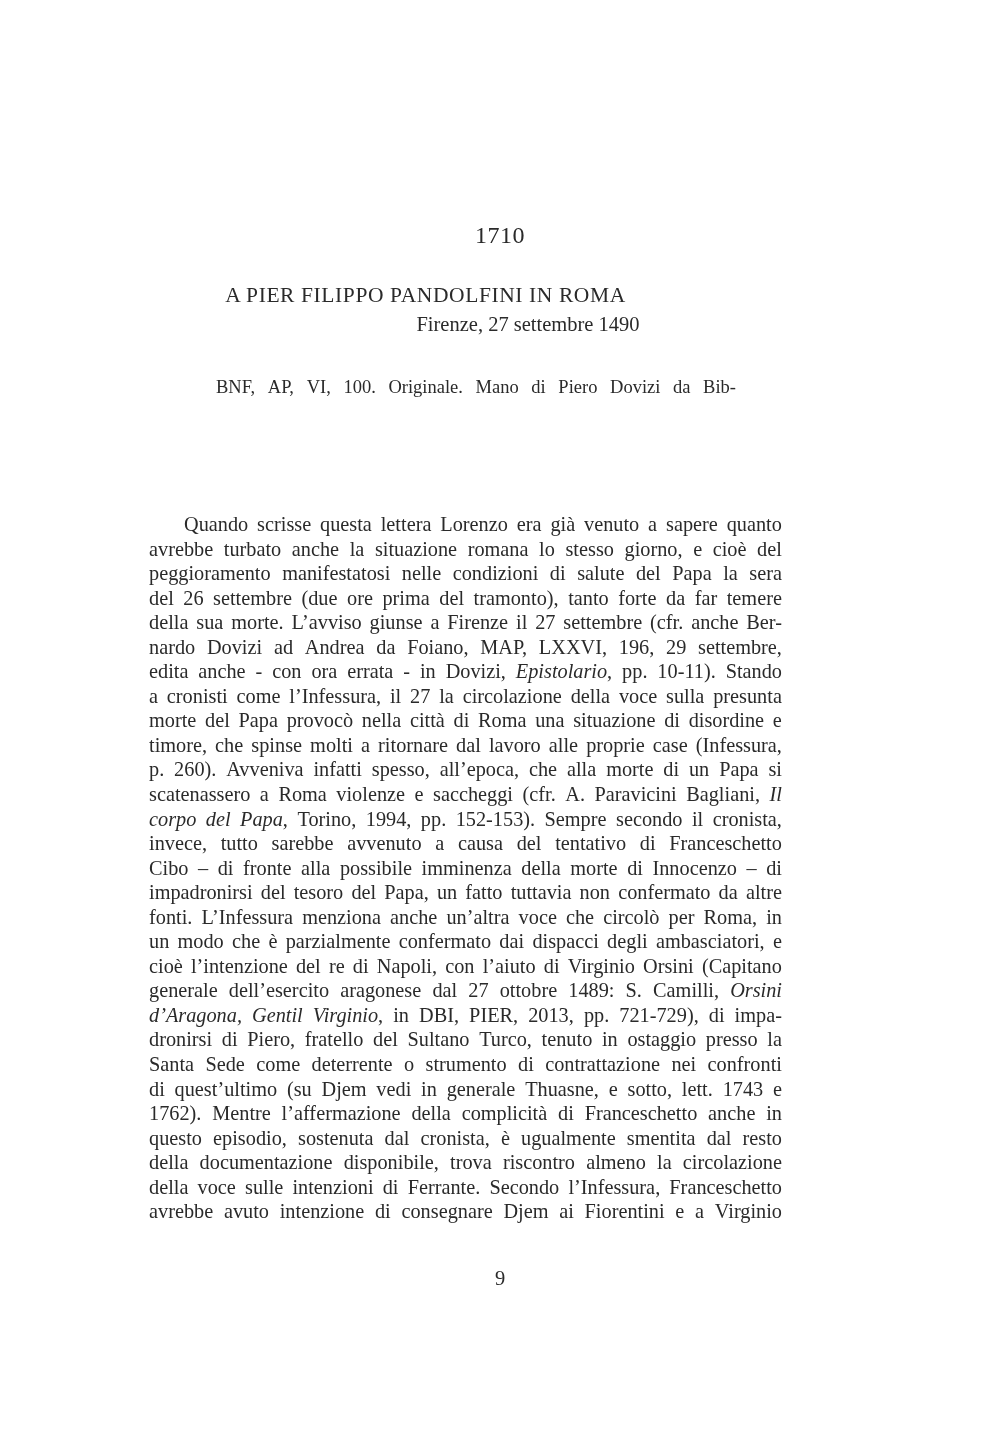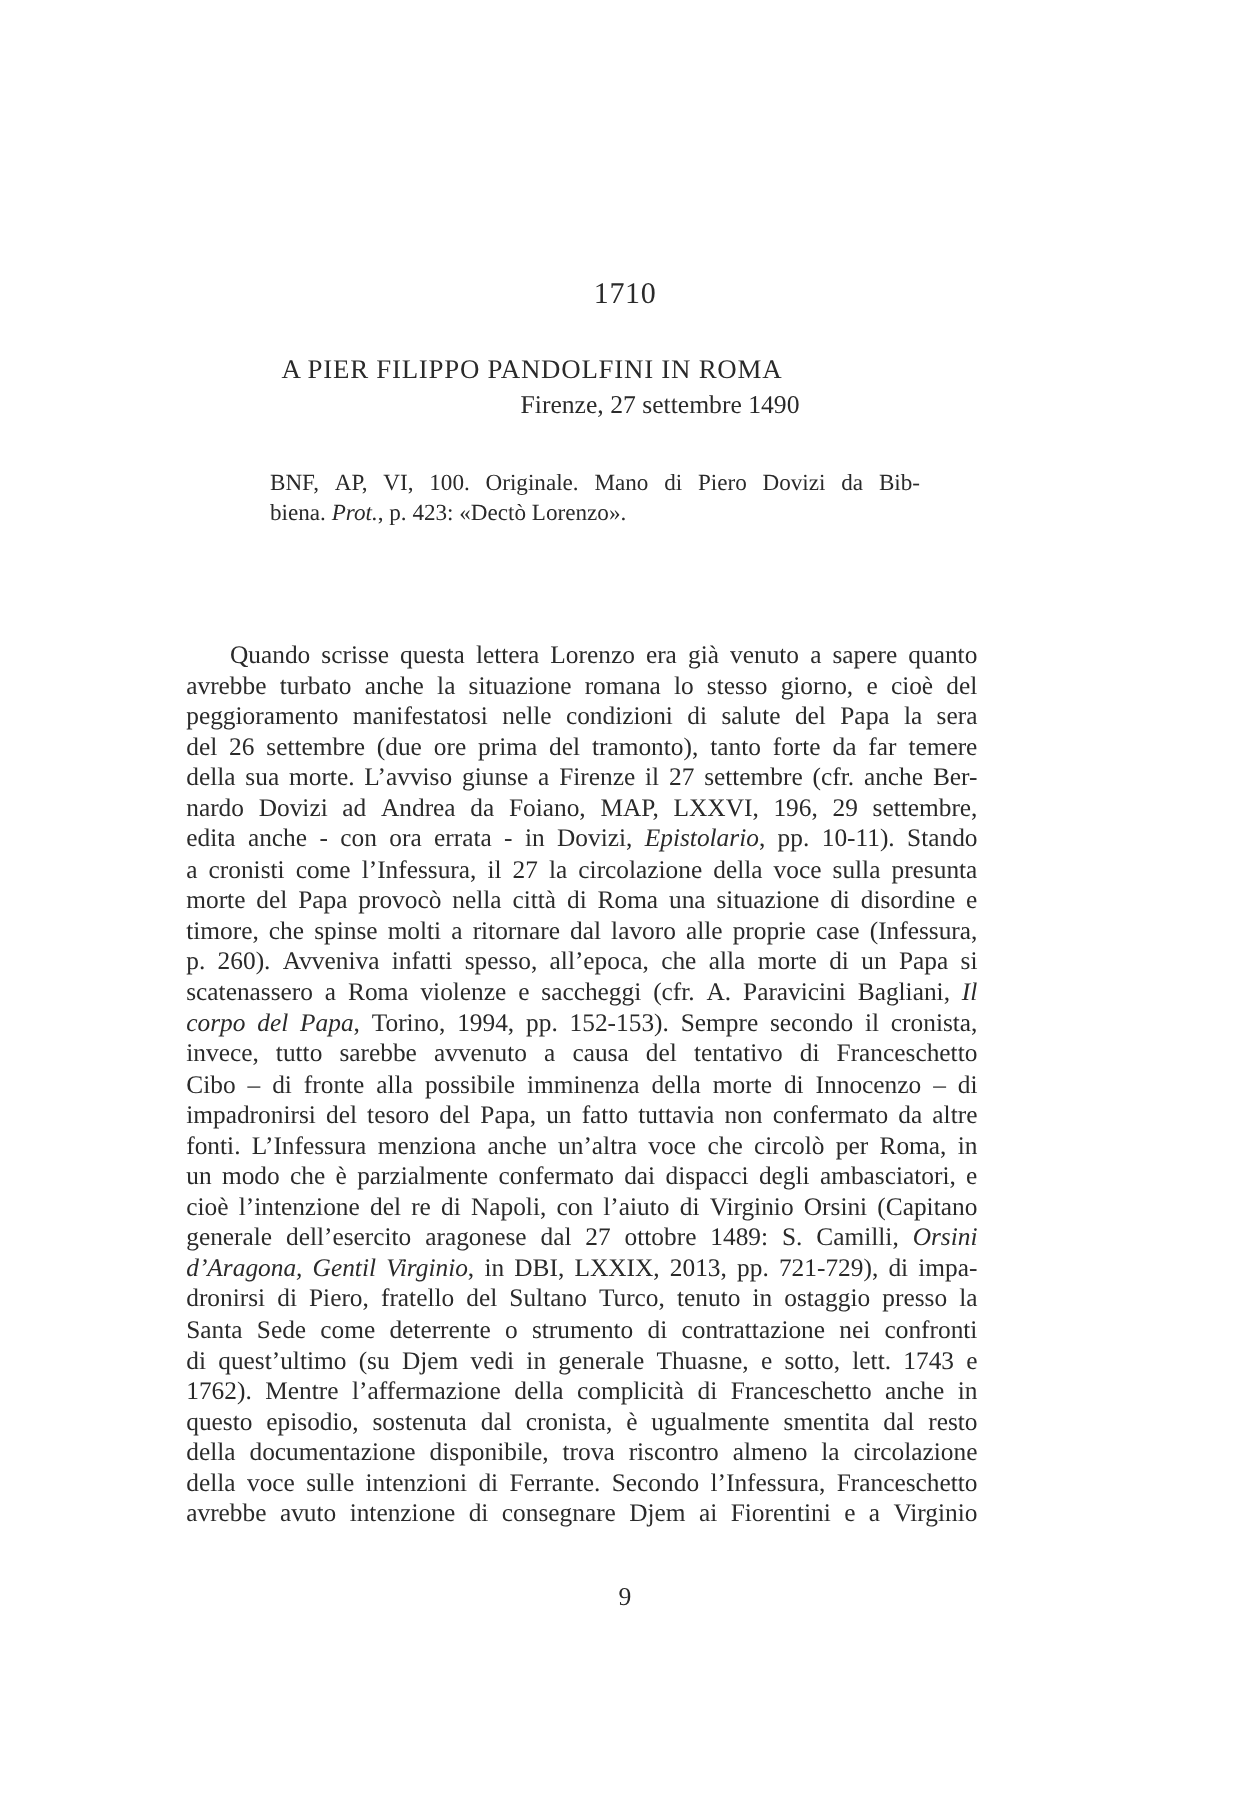--- a/index.html
+++ b/index.html
@@ -95,21 +95,20 @@
       <span><span>VI,</span></span>
       <span><span>100.</span></span>
       <span><span>Originale.</span></span>
       <span><span>Mano</span></span>
       <span><span>di</span></span>
       <span><span>Piero</span></span>
       <span><span>Dovizi</span></span>
       <span><span>da</span></span>
       <span><span>Bib-</span></span>
     </div>
-    <div class="source-line" style="display: block; white-space: nowrap;"><span><span>biena.</span> </span><span><span class="it">Prot.</span><span>,</span> </span><span><span>p.</span> </span><span><span>423:</span> </span><span><span>«Dectò</span> </span><span><span>Lorenzo».</span></span></div>
   </div>
 
 <div class="body-text" id="body-text">
     <div class="jl first">
       <span><span>Quando</span></span>
       <span><span>scrisse</span></span>
       <span><span>questa</span></span>
       <span><span>lettera</span></span>
       <span><span>Lorenzo</span></span>
       <span><span>era</span></span>
@@ -379,21 +378,21 @@
       <span><span>S.</span></span>
       <span><span>Camilli,</span></span>
       <span><span class="it">Orsini</span></span>
     </div>
     <div class="jl">
       <span><span class="it">d’Aragona,</span></span>
       <span><span class="it">Gentil</span></span>
       <span><span class="it">Virginio</span><span>,</span></span>
       <span><span>in</span></span>
       <span><span>DBI,</span></span>
-      <span><span>LXXIX,</span></span>
+      <span><span>PIER,</span></span>
       <span><span>2013,</span></span>
       <span><span>pp.</span></span>
       <span><span>721-729),</span></span>
       <span><span>di</span></span>
       <span><span>impa-</span></span>
     </div>
     <div class="jl">
       <span><span>dronirsi</span></span>
       <span><span>di</span></span>
       <span><span>Piero,</span></span>

